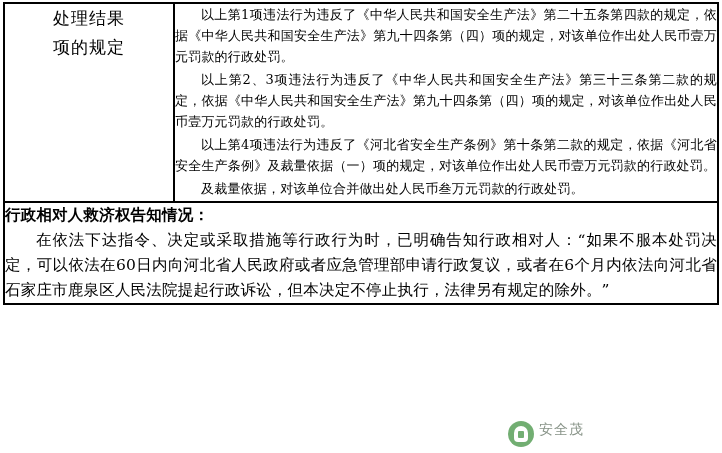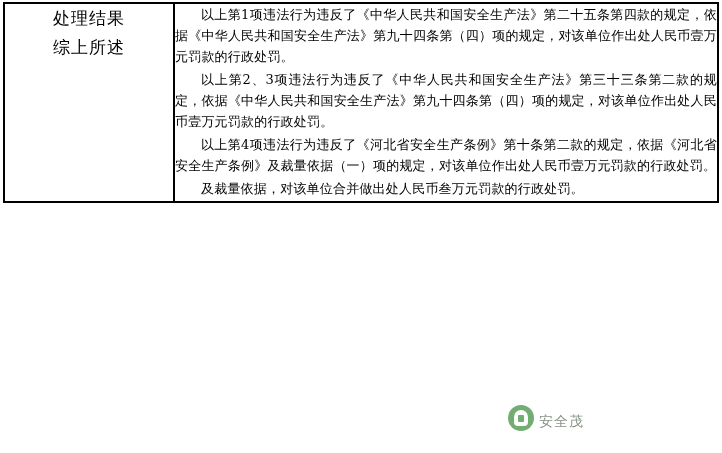--- a/index.html
+++ b/index.html
@@ -79,23 +79,23 @@
     margin: 0;
     letter-spacing: 0.2px;
   }
   .footer-body .cont {
     text-indent: 0;
   }
   
   .watermark {
     position: absolute;
     right: 8px;
-    bottom: 22px;
+    bottom: 6px;
     display: flex;
-    align-items: flex-end;
+    align-items: flex-start;
     gap: 5px;
     opacity: 0.72;
   }
   .wm-badge {
     width: 26px;
     height: 26px;
     border-radius: 50%;
     background: #3d8f3d;
     position: relative;
     flex: 0 0 auto;
@@ -131,27 +131,33 @@
 </head>
 <body>
 
 <div class="page">
 
   <table class="doc-table">
     <tbody>
         <tr>
       <td class="label-cell">
         <span class="lbl-line">处理结果</span>
-        <span class="lbl-line">综上所述</span>
+        <span class="lbl-line">项的规定</span>
       </td>
       <td class="content-cell">
         <p class="para">以上第1项违法行为违反了《中华人民共和国安全生产法》第二十五条第四款的规定，依据《中华人民共和国安全生产法》第九十四条第（四）项的规定，对该单位作出处人民币壹万元罚款的行政处罚。</p>
         <p class="para">以上第2、3项违法行为违反了《中华人民共和国安全生产法》第三十三条第二款的规定，依据《中华人民共和国安全生产法》第九十四条第（四）项的规定，对该单位作出处人民币壹万元罚款的行政处罚。</p>
         <p class="para">以上第4项违法行为违反了《河北省安全生产条例》第十条第二款的规定，依据《河北省安全生产条例》及裁量依据（一）项的规定，对该单位作出处人民币壹万元罚款的行政处罚。</p>
         <p class="para">及裁量依据，对该单位合并做出处人民币叁万元罚款的行政处罚。</p>
+      </td>
+    </tr>
+    <tr>
+      <td class="footer-cell" colspan="2">
+        <p class="footer-title">行政相对人救济权告知情况：</p>
+        <p class="footer-body"><span>在依法下达指令、决定或采取措施等行政行为时，已明确告知行政相对人：“如果不服本处罚</span><span class="cont">决定，可以依法在60日内向河北省人民政府或者应急管理部申请行政复议，或者在6个月内依法向河北省石家庄市鹿泉区人民法院提起行政诉讼，但本决定不停止执行，法律另有规定的除外。”</span></p>
       </td>
     </tr>
   </tbody>
     </table>
 
   <div class="watermark">
     <span class="wm-badge"></span>
     <span class="wm-text">安全茂</span>
   </div>
 

